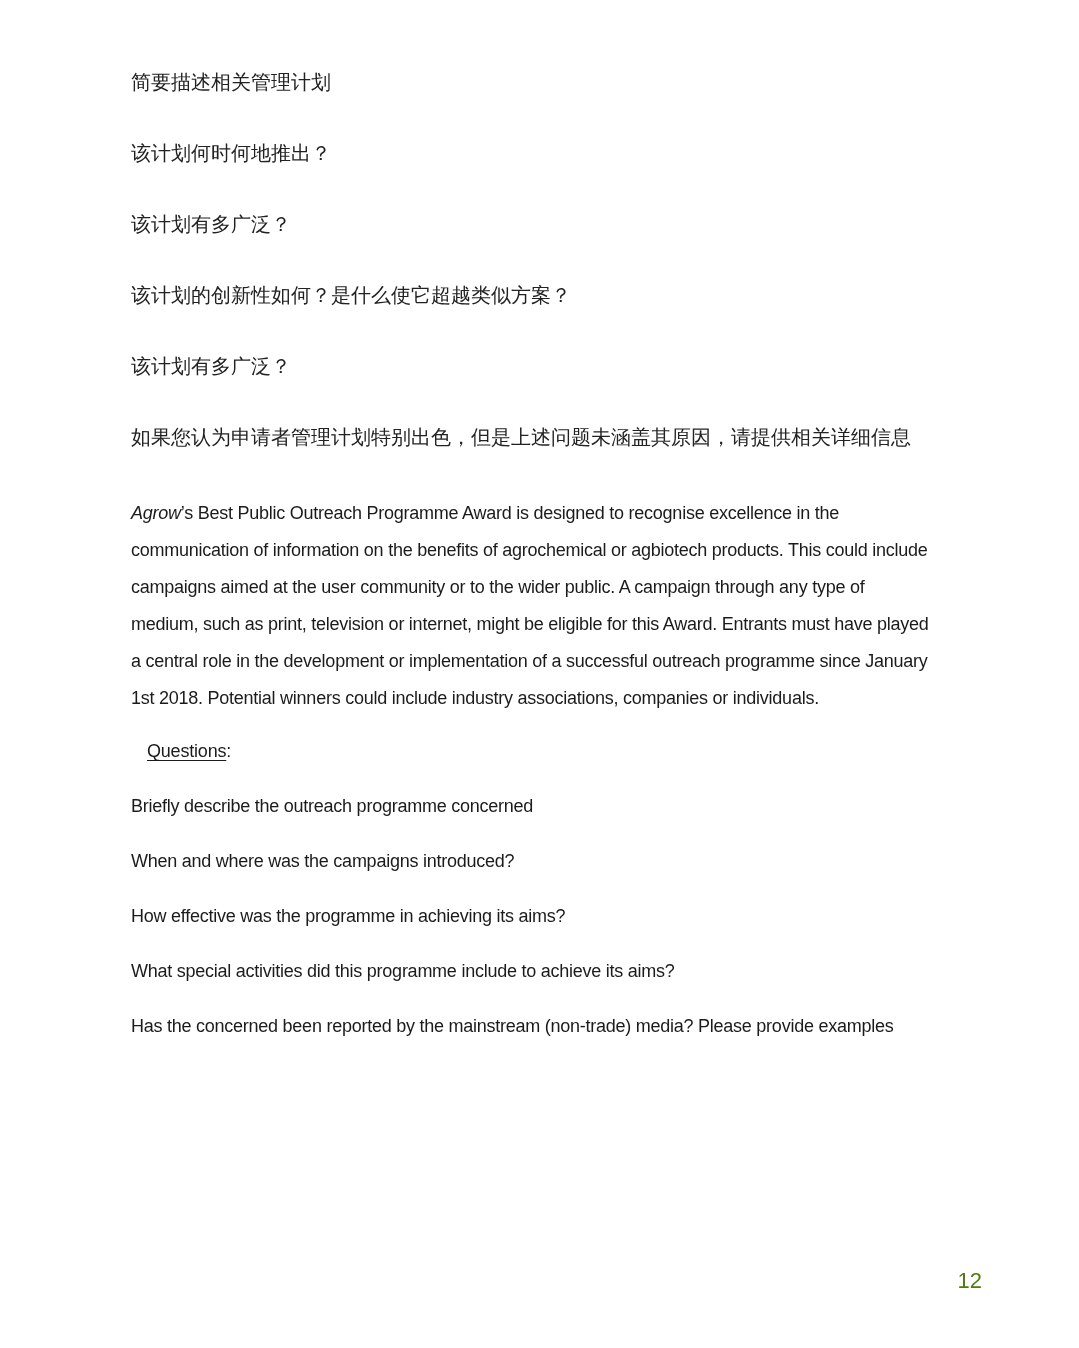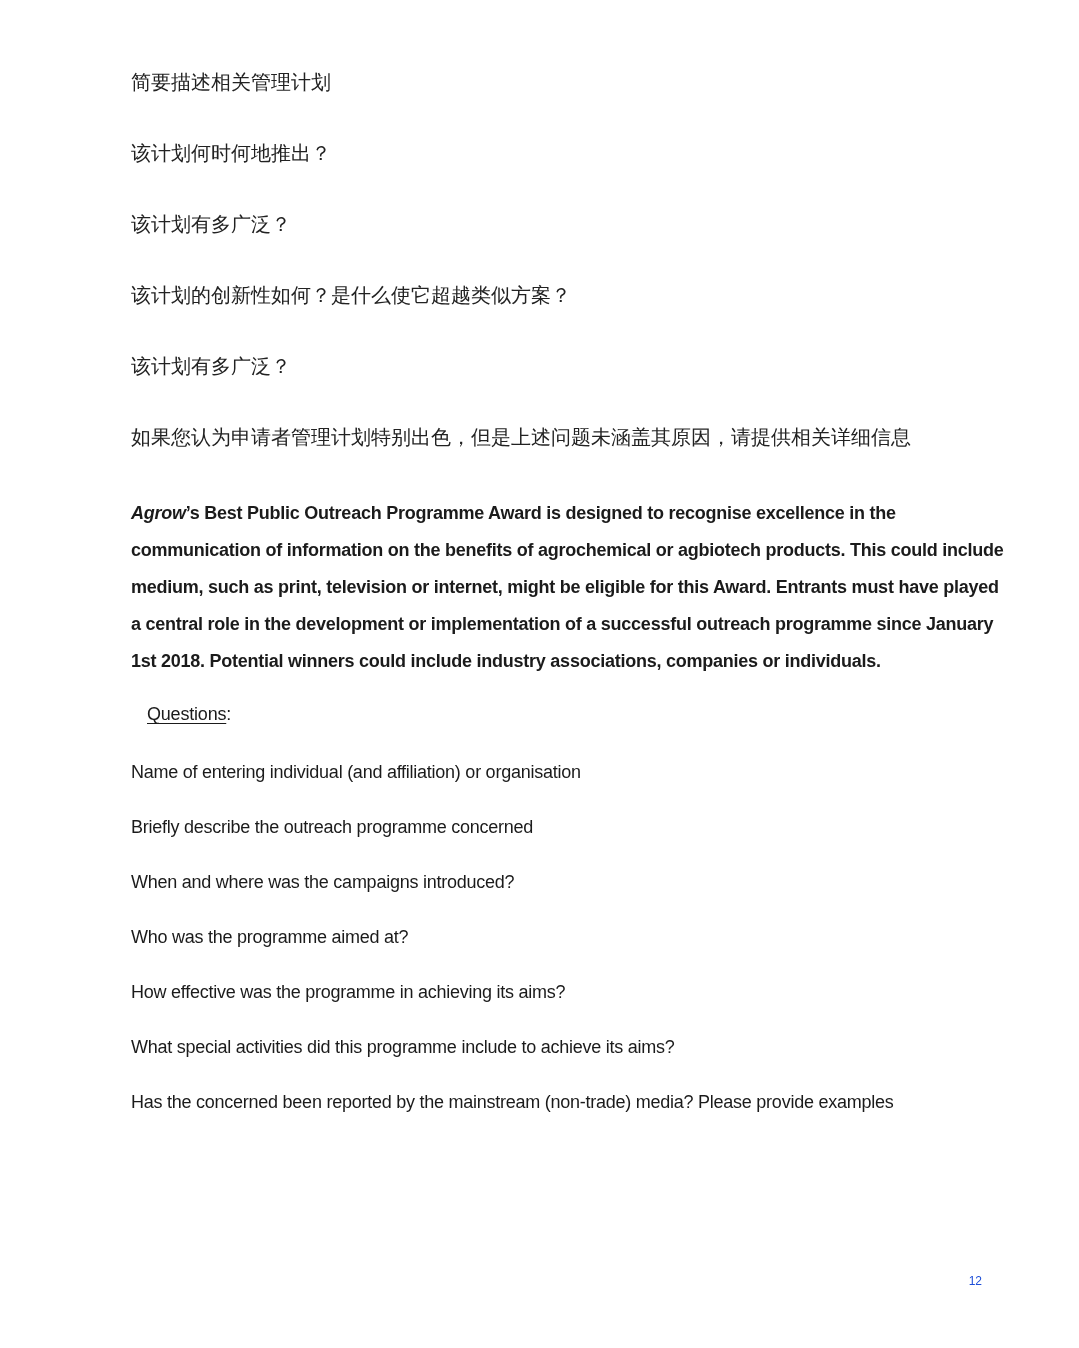--- a/index.html
+++ b/index.html
@@ -36,21 +36,20 @@
     font-size: 18.5px;
     font-weight: 700;
     line-height: 26px;
     letter-spacing: -0.1px;
     margin: 82px 0 0 0;
     white-space: nowrap;
   }
   
   .intro {
     margin: 16px 0 0 0;
-    font-weight: bold;
   }
   .intro .line {
     font-size: 18px;
     line-height: 37px;
     letter-spacing: -0.25px;
     white-space: nowrap;
   }
   .intro em {
     font-style: italic;
   }
@@ -74,51 +73,50 @@
     white-space: nowrap;
   }
   .question.first {
     margin-top: 32px;
   }
   
   .page-number {
     position: absolute;
     top: 1268px;
     right: 97px;
-    font-size: 12px;
+    font-size: 22px;
     line-height: 26px;
-    color: #1d4ed8;
+    color: #4d7c0f;
   }
 </style>
 </head>
 <body>
 
 <div class="page">
 
   <p class="zh">简要描述相关管理计划</p>
   <p class="zh">该计划何时何地推出？</p>
   <p class="zh">该计划有多广泛？</p>
   <p class="zh">该计划的创新性如何？是什么使它超越类似方案？</p>
   <p class="zh">该计划有多广泛？</p>
   <p class="zh">如果您认为申请者管理计划特别出色，但是上述问题未涵盖其原因，请提供相关详细信息</p>
 
 
   <div class="intro">
     <div class="line"><em>Agrow</em><span>’s Best Public Outreach Programme Award is designed to recognise excellence in the</span></div>
     <div class="line">communication of information on the benefits of agrochemical or agbiotech products. This could include</div>
+    <div class="line">campaigns aimed at the user community or to the wider public. A campaign through any type of</div>
     <div class="line">medium, such as print, television or internet, might be eligible for this Award. Entrants must have played</div>
     <div class="line">a central role in the development or implementation of a successful outreach programme since January</div>
     <div class="line">1st 2018. Potential winners could include industry associations, companies or individuals.</div>
   </div>
 
   <p class="q-label"><span class="u">Questions</span><span>:</span></p>
 
-  <p class="question first">Name of entering individual (and affiliation) or organisation</p>
   <p class="question">Briefly describe the outreach programme concerned</p>
   <p class="question">When and where was the campaigns introduced?</p>
-  <p class="question">Who was the programme aimed at?</p>
   <p class="question">How effective was the programme in achieving its aims?</p>
   <p class="question">What special activities did this programme include to achieve its aims?</p>
   <p class="question">Has the concerned been reported by the mainstream (non-trade) media? Please provide examples</p>
 
   <div class="page-number">12</div>
 
 </div>
 
 </body></html>

